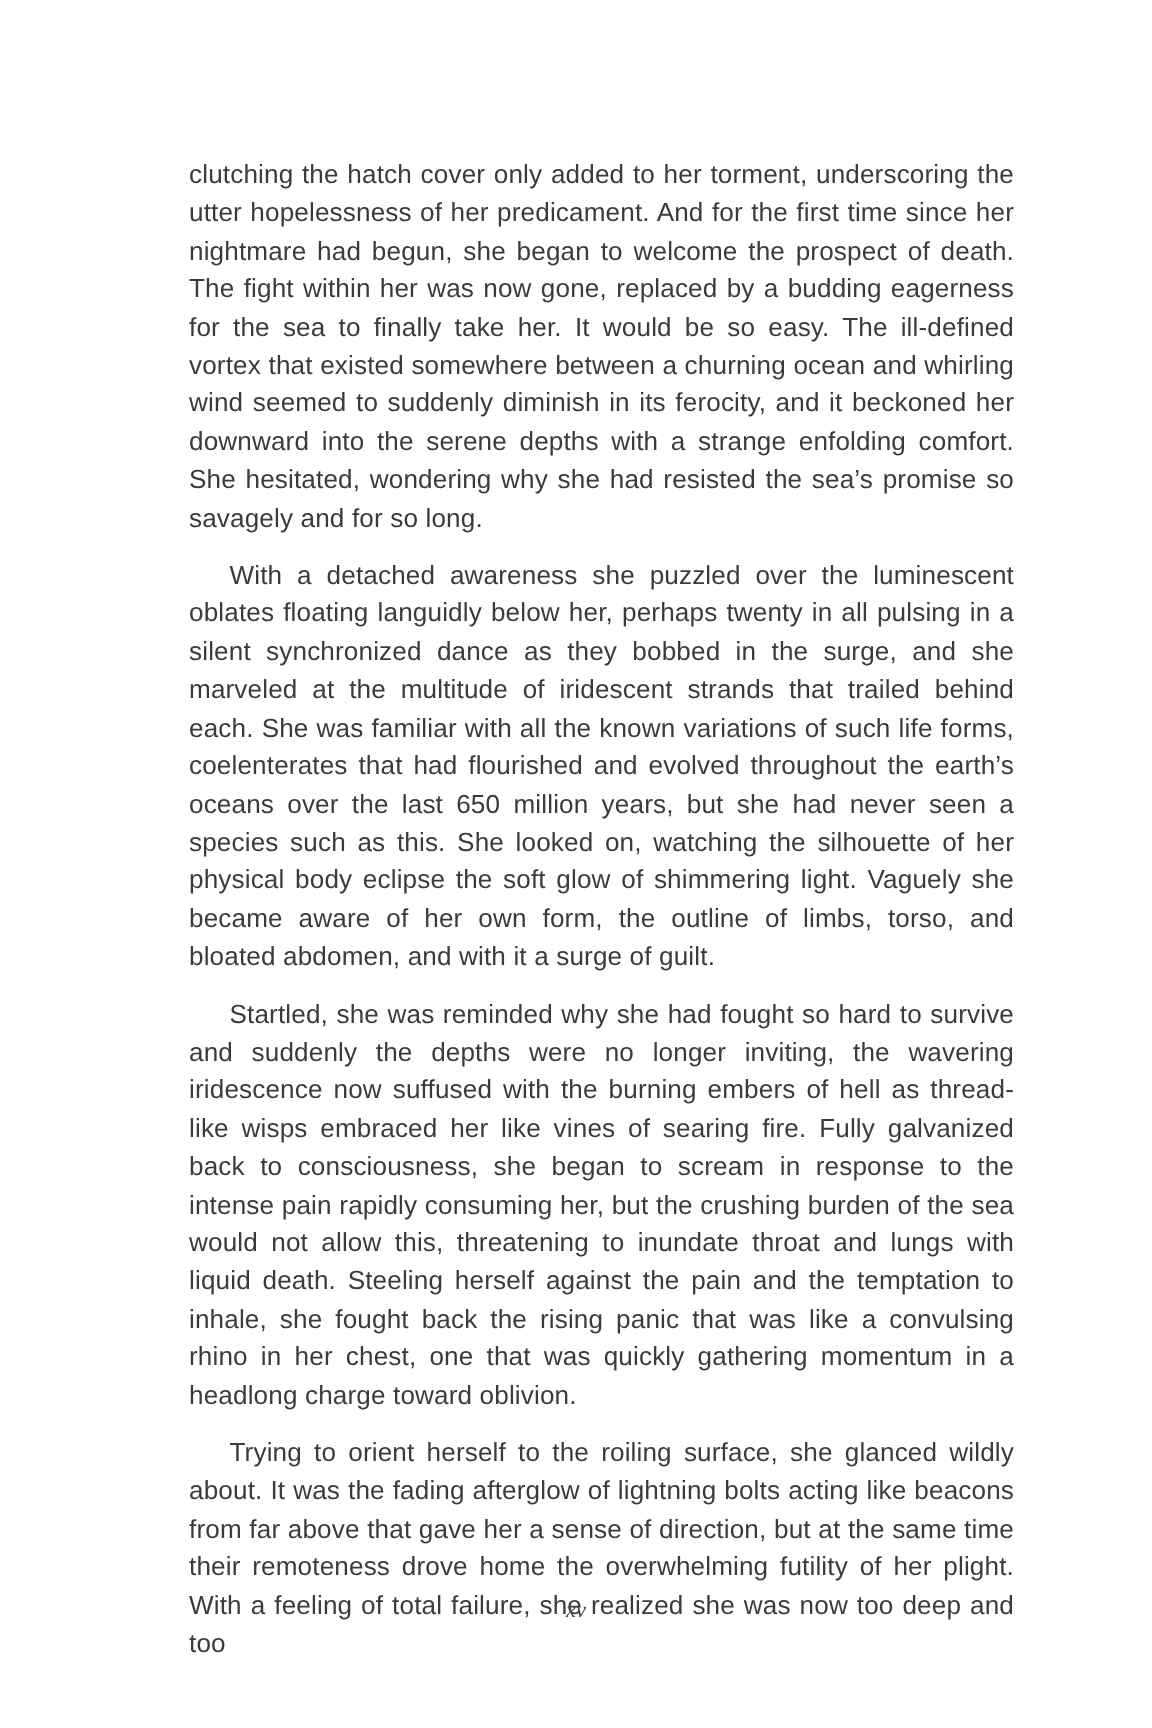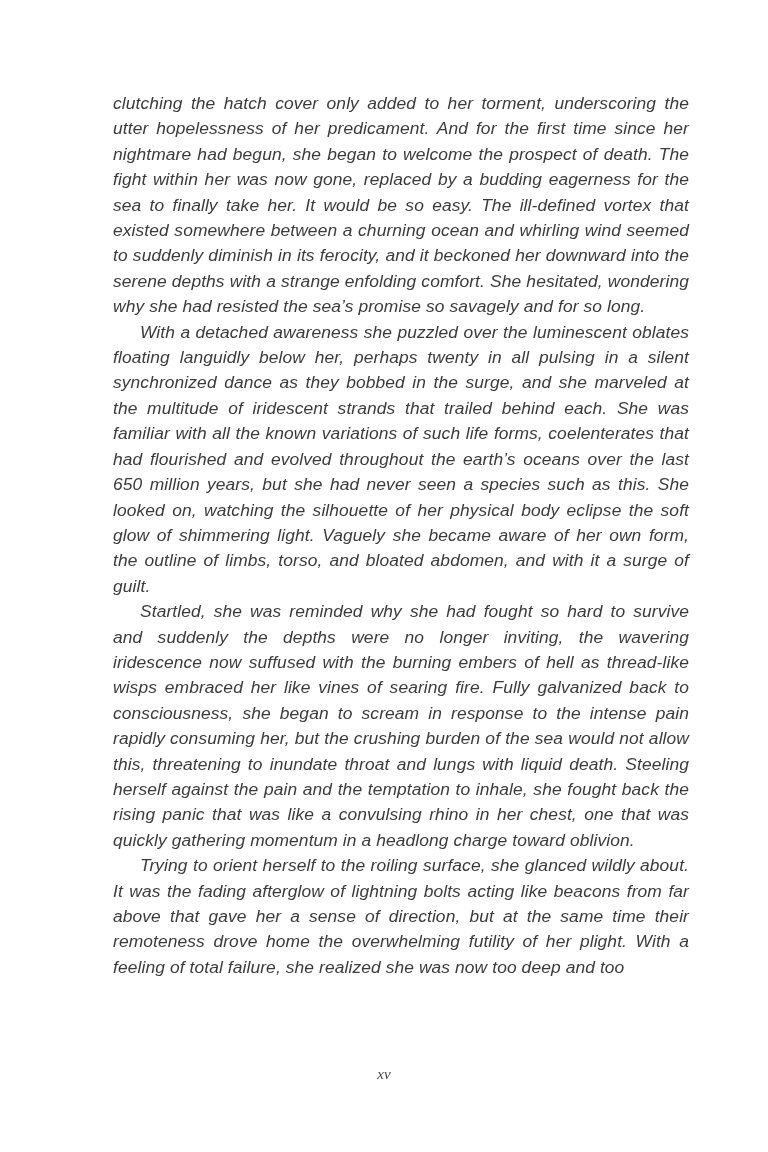--- a/index.html
+++ b/index.html
@@ -20,23 +20,22 @@
     top: 91px;
     width: 576px;
     font-family: "Liberation Sans", "DejaVu Sans", sans-serif;
     font-size: 17.4px;
     line-height: 25.4px;
     color: #3b3b3b;
     text-align: justify;
     letter-spacing: 0.1px;
   }
   .text-block p {
-    margin: 0;
+    margin: 13px;
     padding: 0;
-    font-style: italic;
   }
   .text-block p.indent {
     text-indent: 27px;
   }
   .page-number {
     position: absolute;
     left: 0;
     top: 1066px;
     width: 100%;
     text-align: center;

